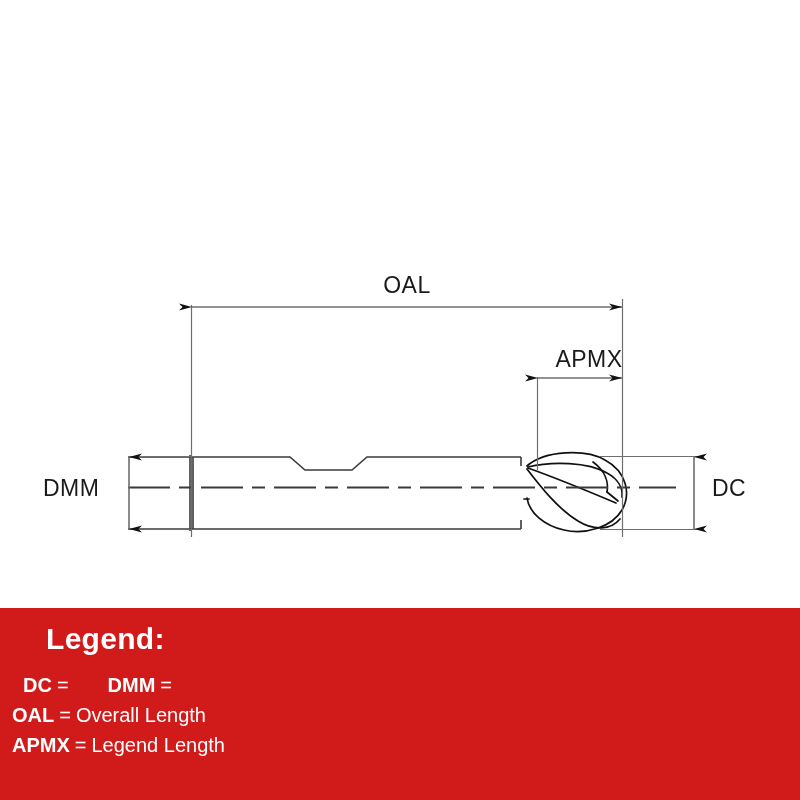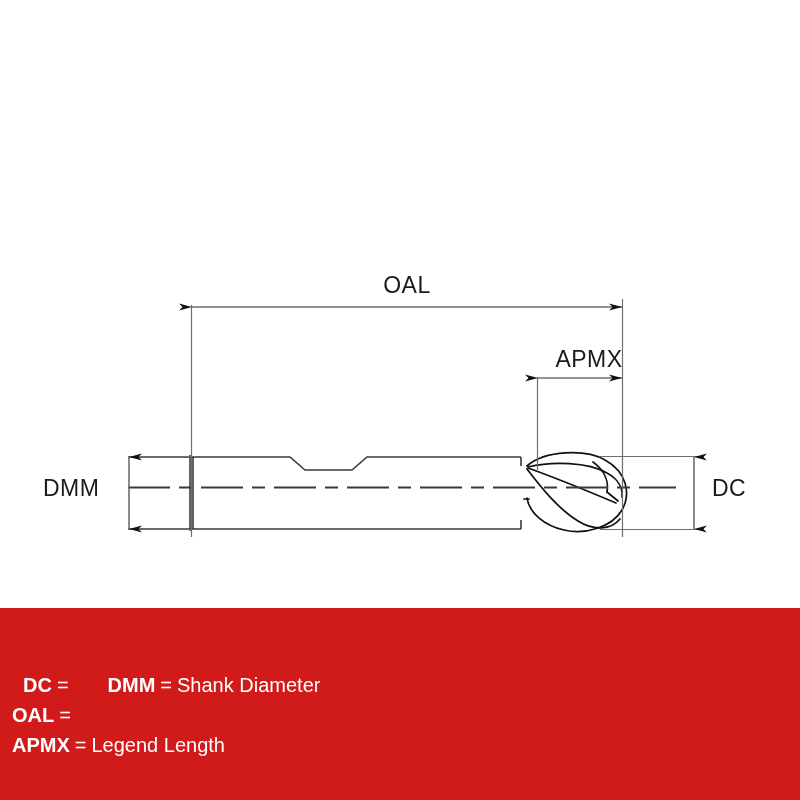--- a/index.html
+++ b/index.html
@@ -199,40 +199,41 @@
 
       <g>
         <line x1="694" y1="457" x2="694" y2="529" stroke="#6e6e6e" stroke-width="1.6" marker-start="url(#arrV)" marker-end="url(#arrV)"></line>
         <text class="dim-label" x="712" y="496" text-anchor="start">DC</text>
       </g>
 
     </svg>
   </div>
 
   <div id="legend-banner">
+    <div id="legend-title">Legend:</div>
 
     <div id="legend-rows">
 
       <div class="legend-row row-indent-1">
         <span class="legend-entry">
           <span class="legend-code">DC</span>
           <span class="legend-eq">=</span>
         </span>
         <span class="legend-gap"></span>
         <span class="legend-entry">
           <span class="legend-code">DMM</span>
           <span class="legend-eq">=</span>
-          <span class="legend-desc">Shank Diameter</span>
         </span>
       </div>
 
       <div class="legend-row row-indent-2">
         <span class="legend-entry">
           <span class="legend-code">OAL</span>
           <span class="legend-eq">=</span>
+          <span class="legend-desc">Overall Length</span>
         </span>
       </div>
 
       <div class="legend-row row-indent-2">
         <span class="legend-entry">
           <span class="legend-code">APMX</span>
           <span class="legend-eq">=</span>
           <span class="legend-desc">Legend Length</span>
         </span>
       </div>

